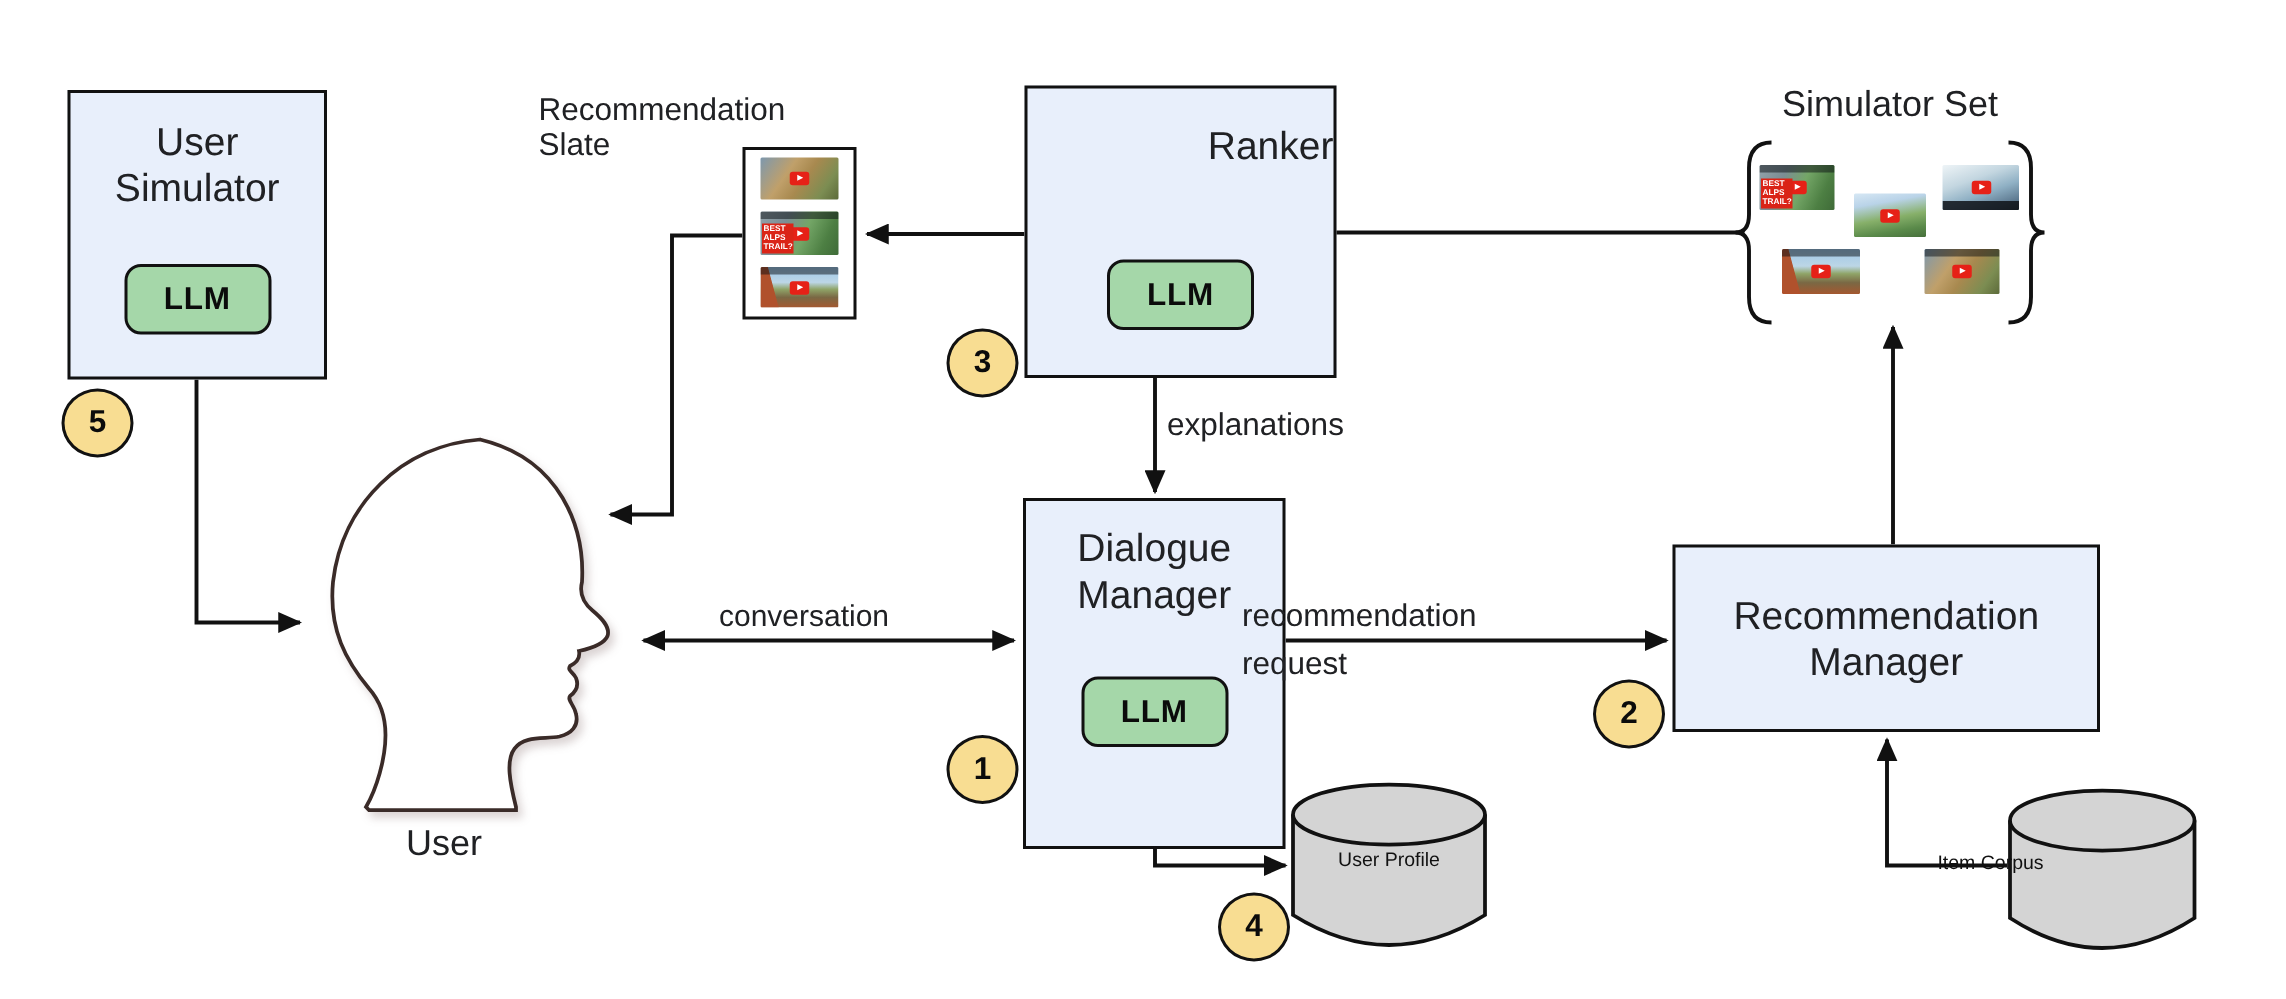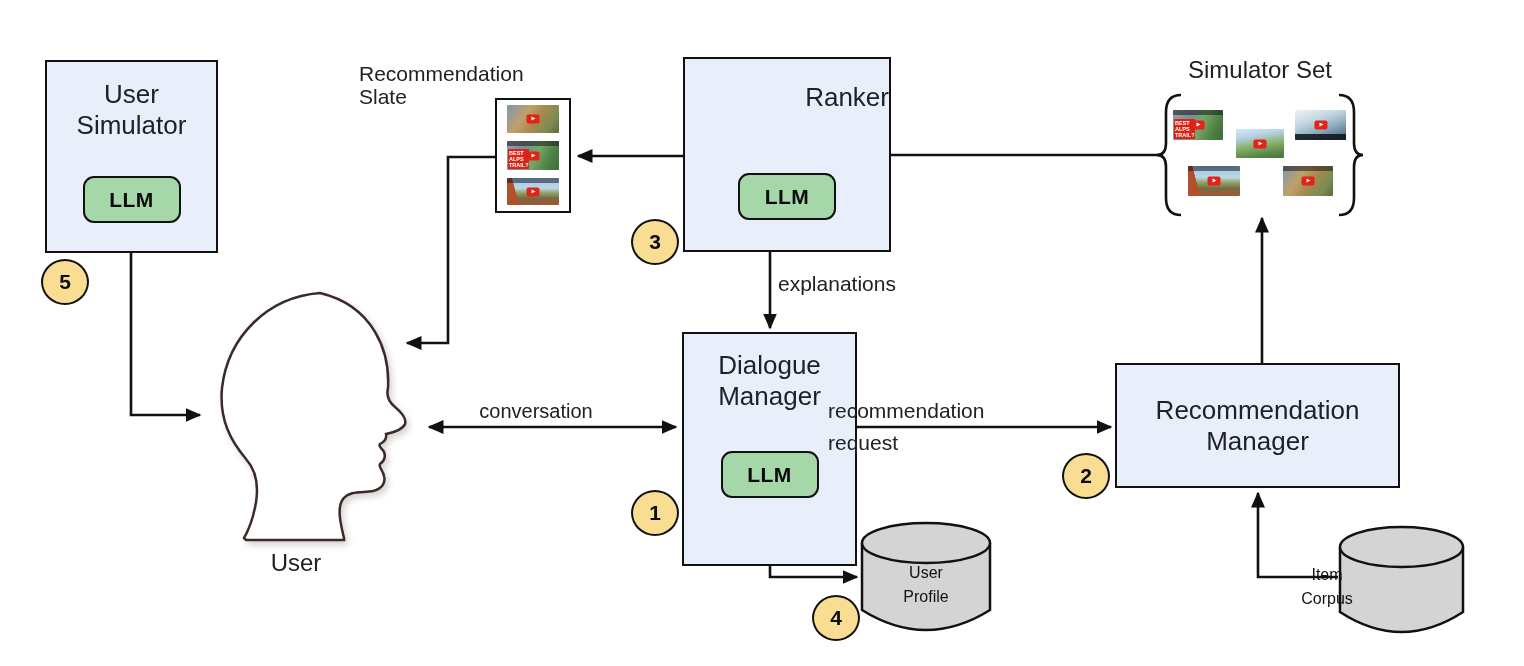--- a/index.html
+++ b/index.html
@@ -40,21 +40,21 @@
   .th-alps{background:linear-gradient(115deg,#93a3ab 0%,#7b8d94 30%,#74a667 55%,#4d7f43 80%,#3f6b38 100%);}
   .th-trail{background:linear-gradient(75deg,#b0512c 0 20%,rgba(0,0,0,0) 21%),
             linear-gradient(180deg,#9ec7e8 0%,#bcd6e6 38%,#8fa468 55%,#7a6844 75%,#a45830 100%);}
   .th-glacier{background:linear-gradient(160deg,#eef4f7 0%,#c3d6e0 35%,#8fb0c4 60%,#5d7990 85%,#3c505f 100%);}
   .th-alpine{background:linear-gradient(170deg,#d6e7f4 0%,#b9d3e8 25%,#87b06a 55%,#5a8a4a 80%,#47703c 100%);}
   .arrow-line{stroke:var(--ink);stroke-width:2.6;fill:none;}
   .head-shape{fill:#ffffff;stroke:#3a2b28;stroke-width:2.5;
         filter:drop-shadow(3px 4px 3px rgba(90,60,60,.22));}
   .brace{stroke:var(--ink);stroke-width:2.6;fill:none;}
   .cyl{fill:var(--cylinder-fill);stroke:var(--ink);stroke-width:2.5;}
-  .cyl-lbl{font-size:16px;line-height:24px;text-align:center;color:#111;}
+  .cyl-lbl{font-size:13px;line-height:24px;text-align:center;color:#111;}
 </style>
 </head>
 <body>
 
 <div class="stage">
 
   <svg class="layer" width="1524" height="666" viewBox="0 0 1524 666">
     <defs>
       <marker id="ah" viewBox="0 0 16 14" refX="14.5" refY="7" markerWidth="16" markerHeight="14" markerUnits="userSpaceOnUse" orient="auto-start-reverse">
         <path d="M0,0 L16,7 L0,14 Z" fill="#111111"></path>

